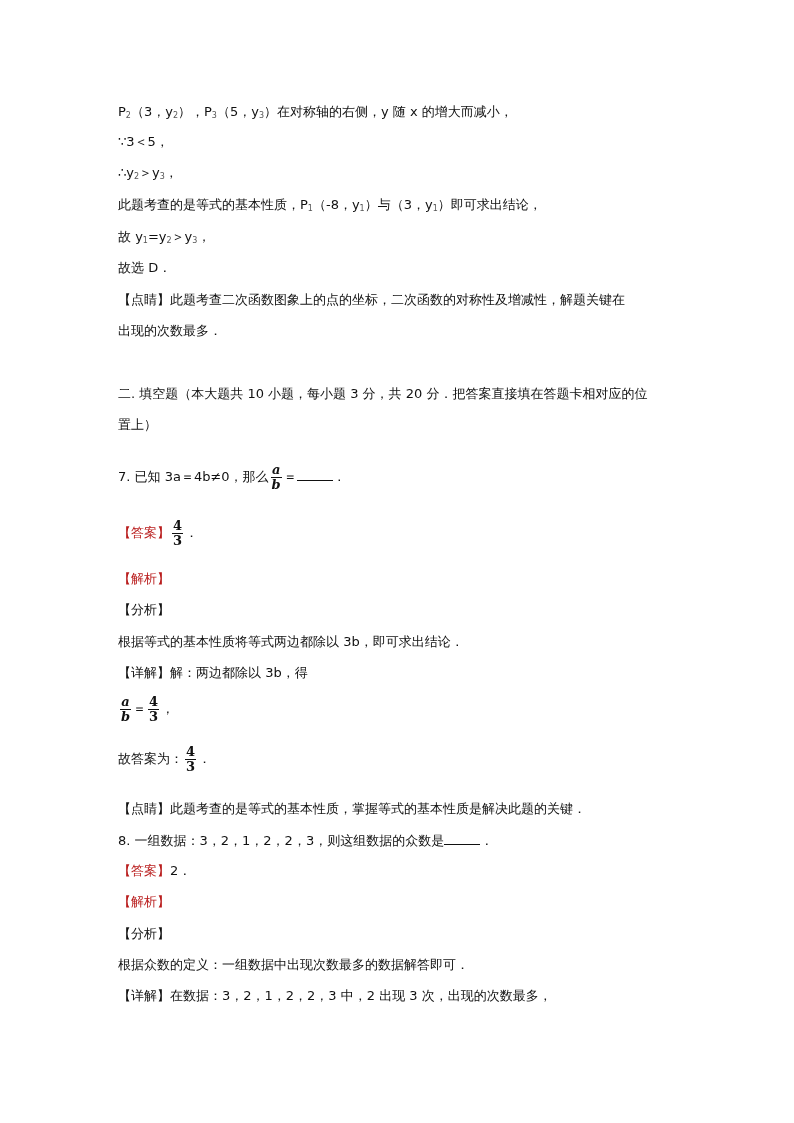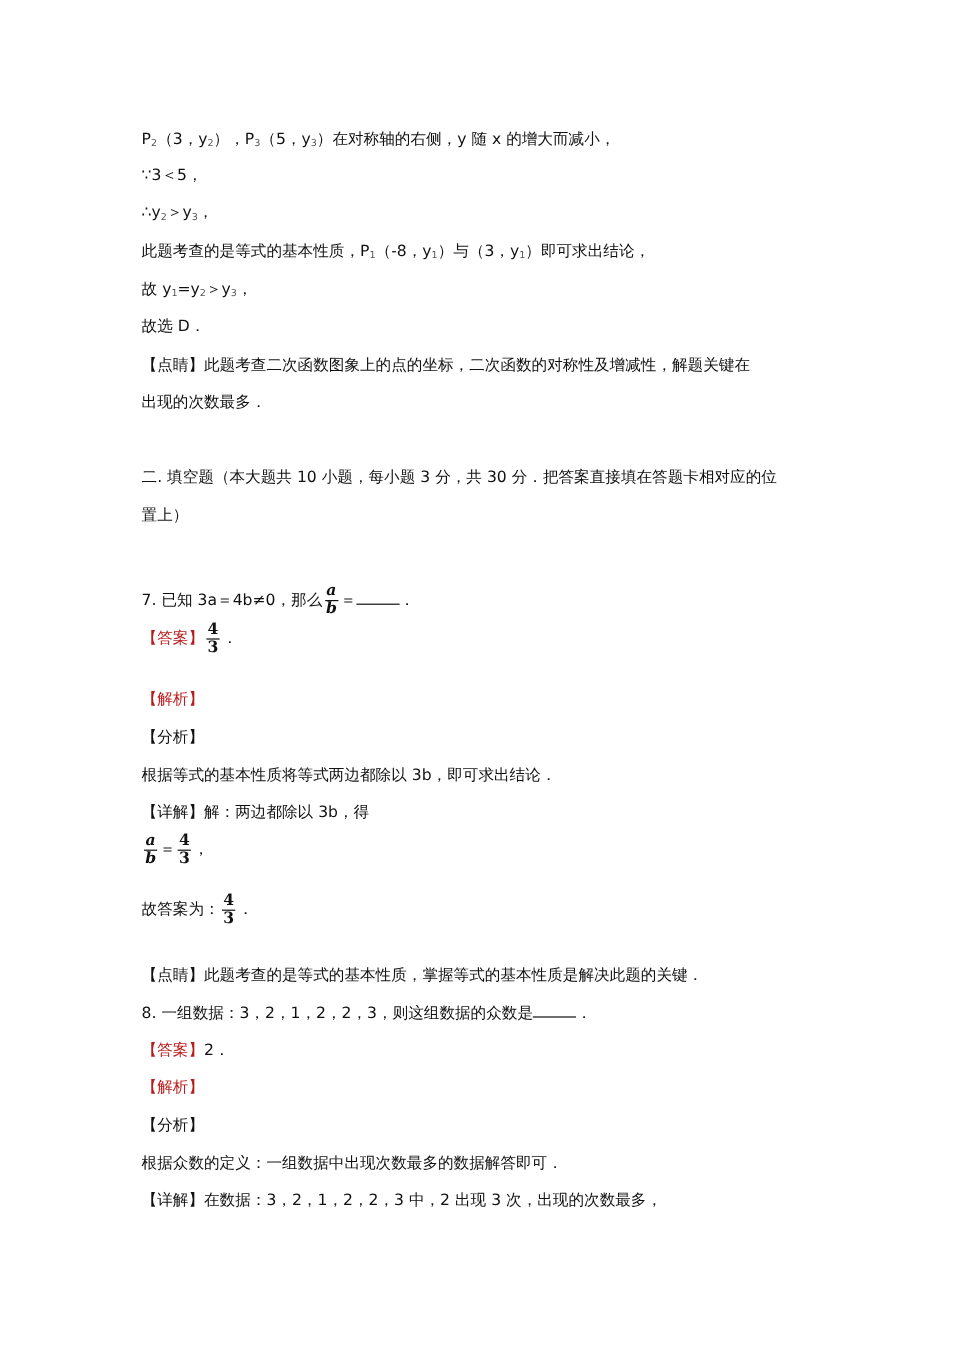--- a/index.html
+++ b/index.html
@@ -1,21 +1,21 @@
 <!DOCTYPE html>
 <html><head>
 <meta charset="utf-8">
 <style>
   html, body { margin: 0; padding: 0; background: #ffffff; }
   body {
     width: 794px; height: 1123px; position: relative; overflow: hidden;
     font-family: "DejaVu Sans", "Liberation Sans", sans-serif;
     color: #111111; font-size: 13px;
   }
-  .line { position: absolute; left: 118px; white-space: nowrap; line-height: 26px; }
+  .line { position: absolute; left: 118px; white-space: nowrap; line-height: 15px; }
   .sub { font-size: 8px; vertical-align: -2px; color: #555; }
   .tag-blue { color: #b91c1c; }
   .tag-black { color: #111; }
   .frac { display: inline-block; vertical-align: middle; text-align: center; font-family: "DejaVu Serif", serif; font-weight: bold; font-size: 13px; line-height: 14px; margin: 0 2px; }
   .frac .num { display: block; border-bottom: 1px solid #111; padding: 0 1px; }
   .frac .den { display: block; padding: 0 1px; }
   .frac.italic { font-style: italic; }
   .blank { display: inline-block; width: 36px; border-bottom: 1px solid #111; height: 12px; vertical-align: baseline; }
 </style>
 </head>
@@ -33,24 +33,24 @@
 </div>
 <div class="line" style="top:229px">
   <span>故 y</span><span class="sub">1</span><span>=y</span><span class="sub">2</span><span>＞y</span><span class="sub">3</span><span>，</span>
 </div>
 <div class="line" style="top:260px">故选 D．</div>
 <div class="line" style="top:292px">
   <span class="tag-black">【点睛】</span><span>此题考查二次函数图象上的点的坐标，二次函数的对称性及增减性，解题关键在</span>
 </div>
 <div class="line" style="top:323px">出现的次数最多．</div>
 
-<div class="line" style="top:386px">二. 填空题（本大题共 10 小题，每小题 3 分，共 30 分．把答案直接填在答题卡相对应的位</div>
+<div class="line" style="top:386px">二. 填空题（本大题共 10 小题，每小题 3 分，共 20 分．把答案直接填在答题卡相对应的位</div>
 <div class="line" style="top:417px">置上）</div>
 
-<div class="line" style="top:486px; line-height:30px">
+<div class="line" style="top:462px; line-height:30px">
   <span>7. 已知 3a＝4b≠0，那么</span><span class="frac italic"><span class="num">a</span><span class="den">b</span></span><span>＝</span><span class="blank"></span><span>．</span>
 </div>
 <div class="line" style="top:518px; line-height:30px">
   <span class="tag-blue">【答案】</span><span class="frac"><span class="num">4</span><span class="den">3</span></span><span>．</span>
 </div>
 <div class="line tag-blue" style="top:571px">【解析】</div>
 <div class="line" style="top:602px">【分析】</div>
 <div class="line" style="top:634px">根据等式的基本性质将等式两边都除以 3b，即可求出结论．</div>
 <div class="line" style="top:665px">
   <span>【详解】</span><span>解：两边都除以 3b，得</span>

